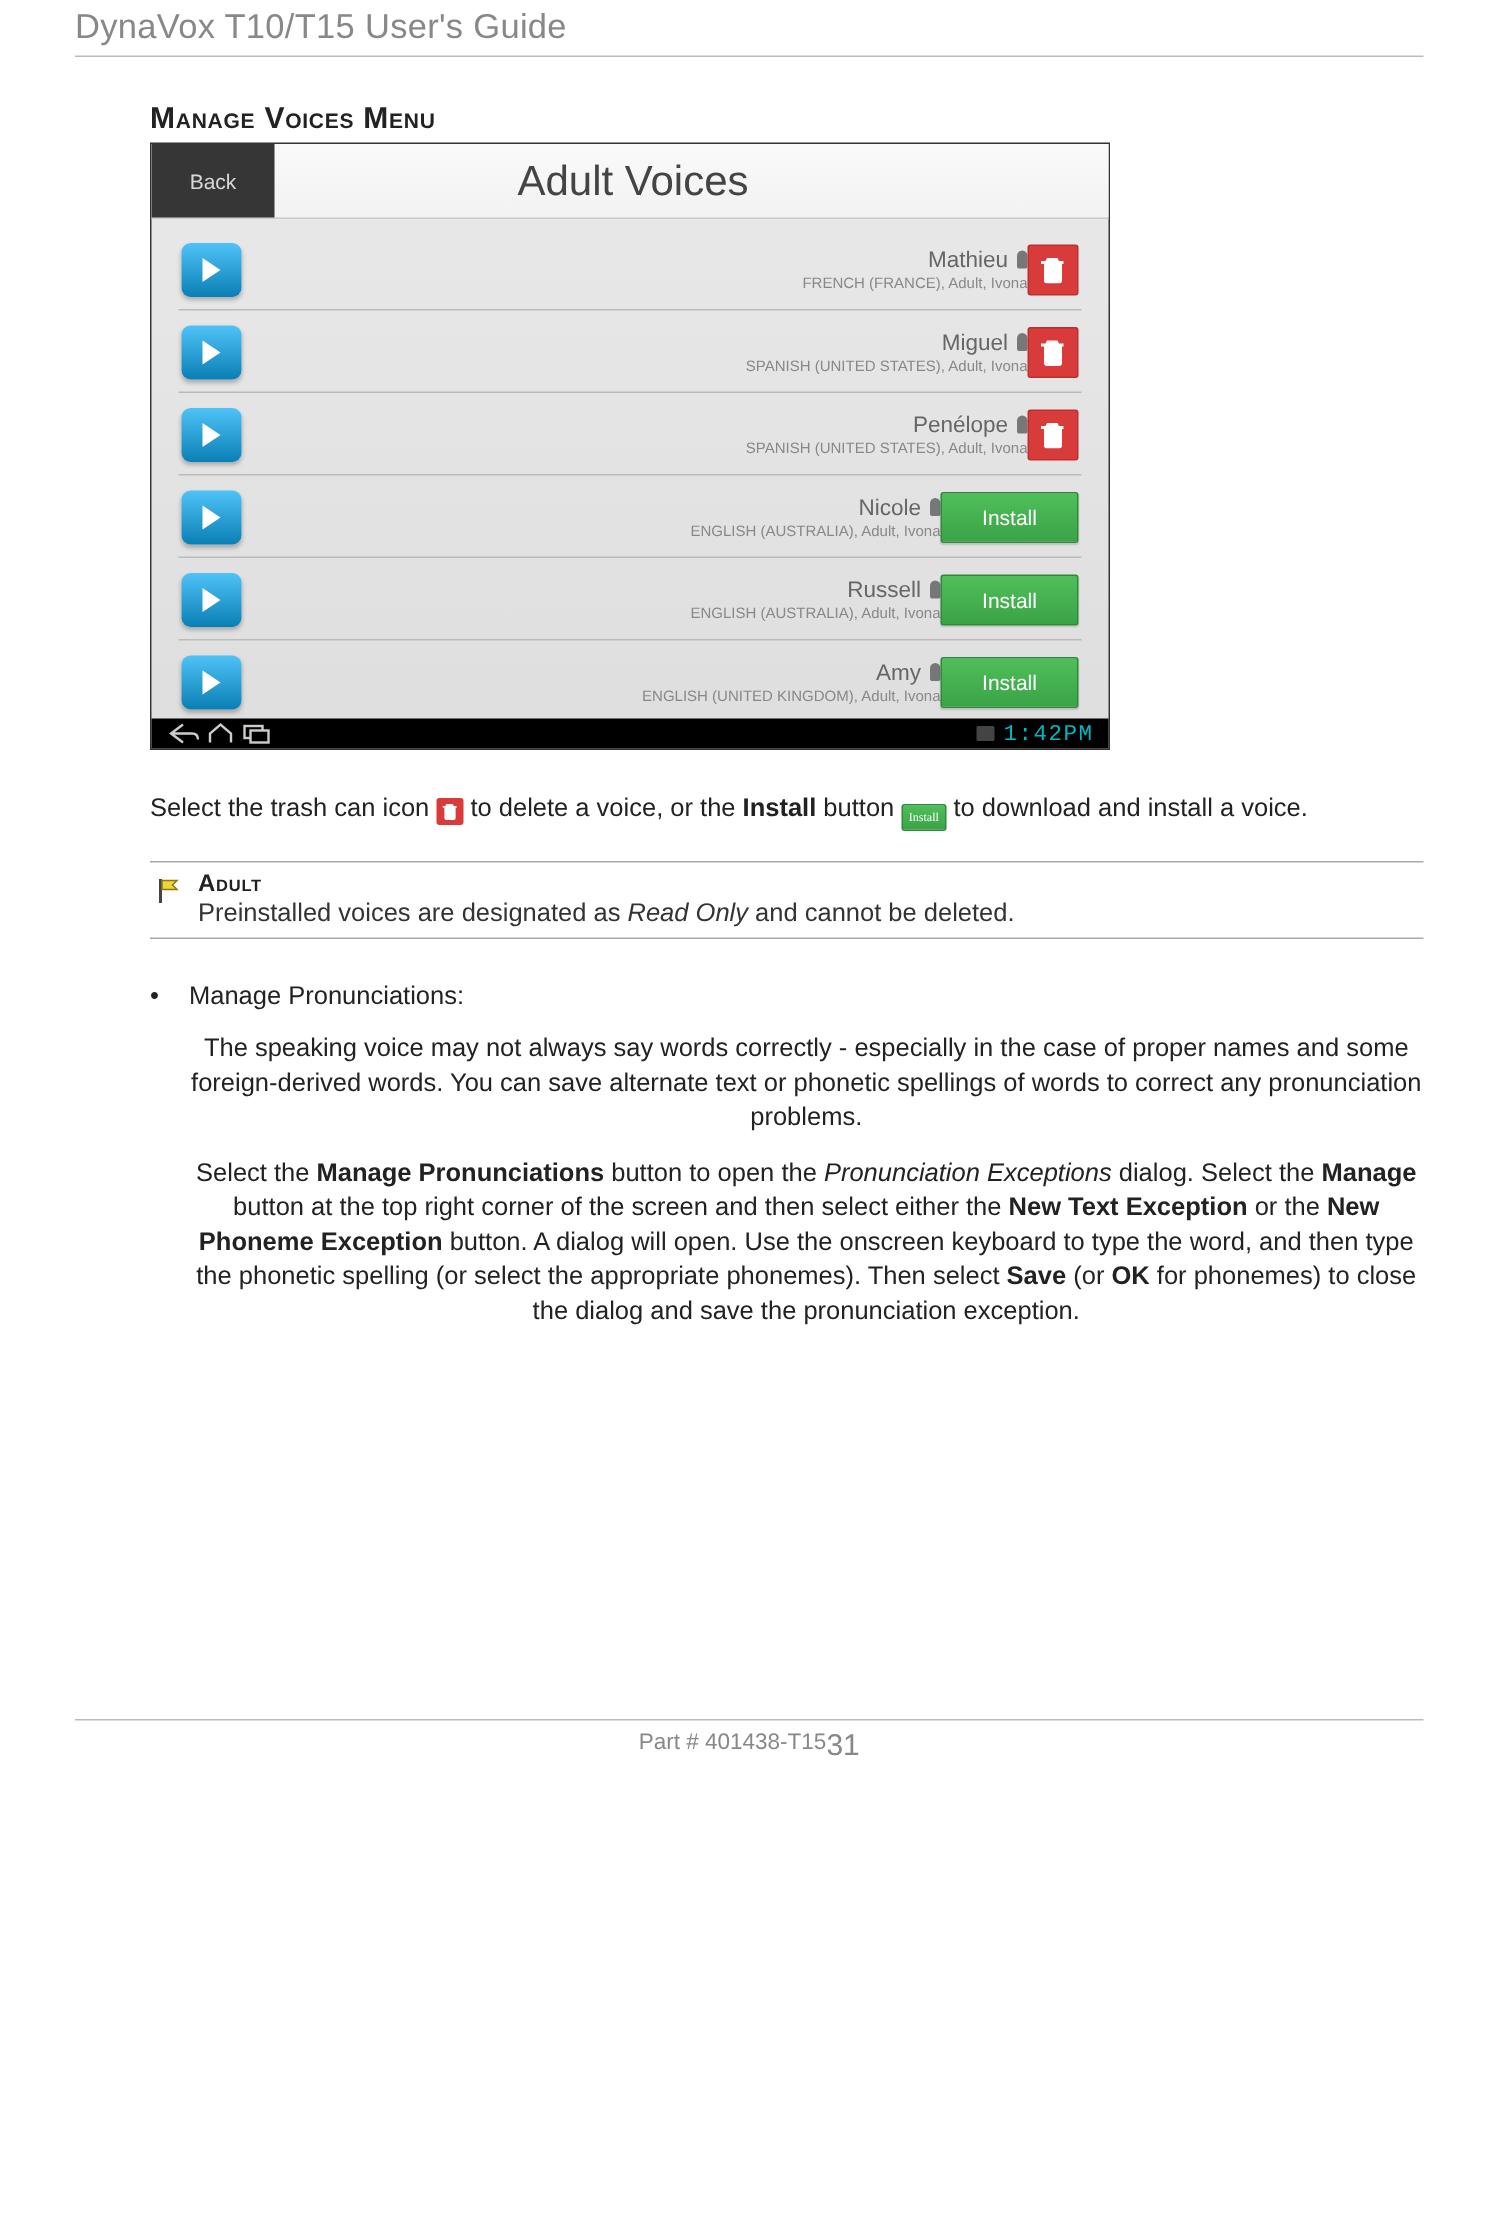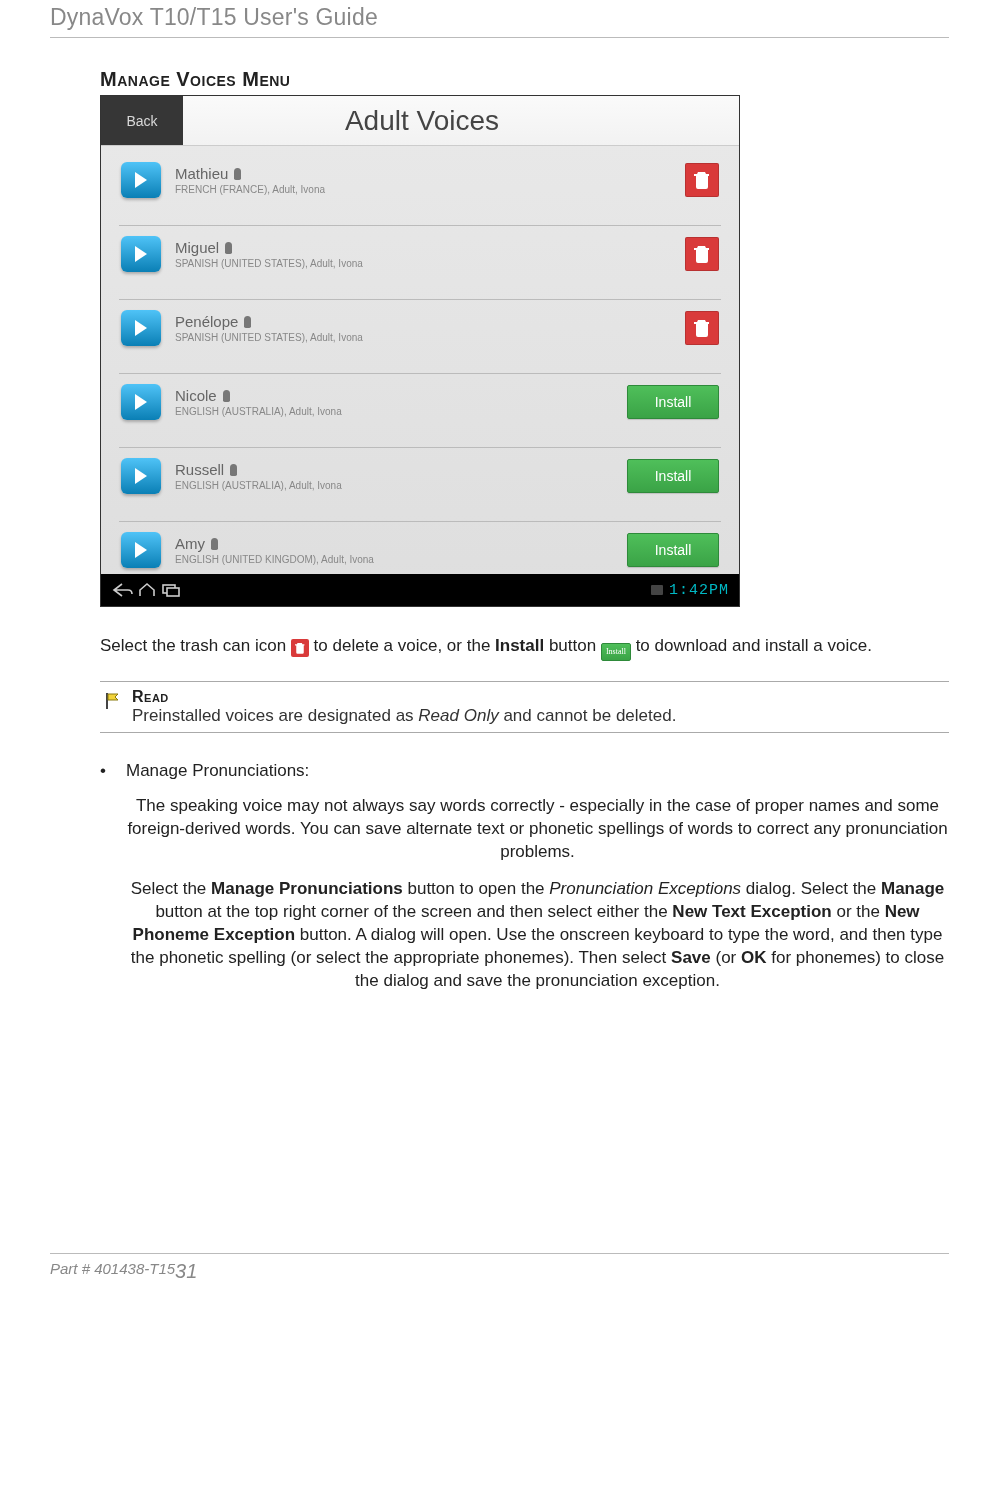--- a/index.html
+++ b/index.html
@@ -58,22 +58,23 @@
     text-align: center;
     font-family: Verdana, sans-serif;
     font-size: 28px;
     color: #444;
     margin-left: -78px;
   }
   .voice-list { padding: 6px 18px 0 18px; }
   .voice-row {
     display: flex;
     align-items: center;
-    padding: 10px 2px 27px 2px;
+    padding: 10px 2px 8px 2px;
     border-bottom: 1px solid #bbb;
+    text-align: right;
   }
   .voice-row:last-child { border-bottom: none; padding-bottom: 6px; }
   .play {
     width: 40px; height: 36px;
     background: linear-gradient(#4fc3f7,#0a7fb5);
     border-radius: 6px;
     box-shadow: 0 2px 3px rgba(0,0,0,0.25);
     position: relative;
     margin-right: 14px;
     flex-shrink: 0;
@@ -122,21 +123,21 @@
     border:1px solid #2e8a3a;
     border-radius:2px;
     color:#fff;
     font-family: Verdana, sans-serif;
     font-size:14px;
     display:flex;align-items:center;justify-content:center;
     box-shadow: 0 1px 1px rgba(0,0,0,0.15);
     flex-shrink:0;
   }
   .shot-bottom {
-    height: 32px;
+    height: 20px;
     background:#000;
     display:flex;
     align-items:center;
     padding:0 10px;
     color:#999;
   }
   .sysicon{
     width:24px;height:16px;
     display:inline-flex;align-items:center;justify-content:center;
     color:#ccc;
@@ -197,24 +198,23 @@
   .bullet .dot{
     width:26px;flex-shrink:0;
     font-size:17px;
   }
   .bullet .btext{font-size:17px;}
   .bold{font-weight:bold;}
   .footer{
     border-top:1px solid #bbb;
     margin-top:260px;
     padding-top:6px;
-    display:flex;justify-content:flex-start;
+    display:flex;justify-content:center;
     color:#888;
     font-family:"Arial Narrow",Arial,sans-serif;
-    font-style:italic;
   }
   .footer .pn{font-size:15px;}
   .footer .pg{font-size:20px;}
 </style>
 </head>
 <body>
 
 <div class="page">
 
   <div class="doc-header">DynaVox T10/T15 User's Guide</div>
@@ -332,21 +332,21 @@
     </p>
 
     <div class="note-block">
       <div class="flag">
         <svg width="20" height="20" viewBox="0 0 20 20">
           <rect x="5" y="2" width="2" height="16" fill="#444"></rect>
           <path d="M7 3 H17 L14 6 L17 9 H7 Z" fill="#f2d33a" stroke="#8a7a10"></path>
         </svg>
       </div>
       <div>
-        <div class="note-title">Read</div>
+        <div class="note-title">Adult</div>
         <div class="note-body">
           <span>Preinstalled voices are designated as </span><em>Read Only</em><span> and cannot be deleted.</span>
         </div>
       </div>
     </div>
 
     <div class="bullet">
       <div class="dot">•</div>
       <div class="btext">Manage Pronunciations:</div>
     </div>

